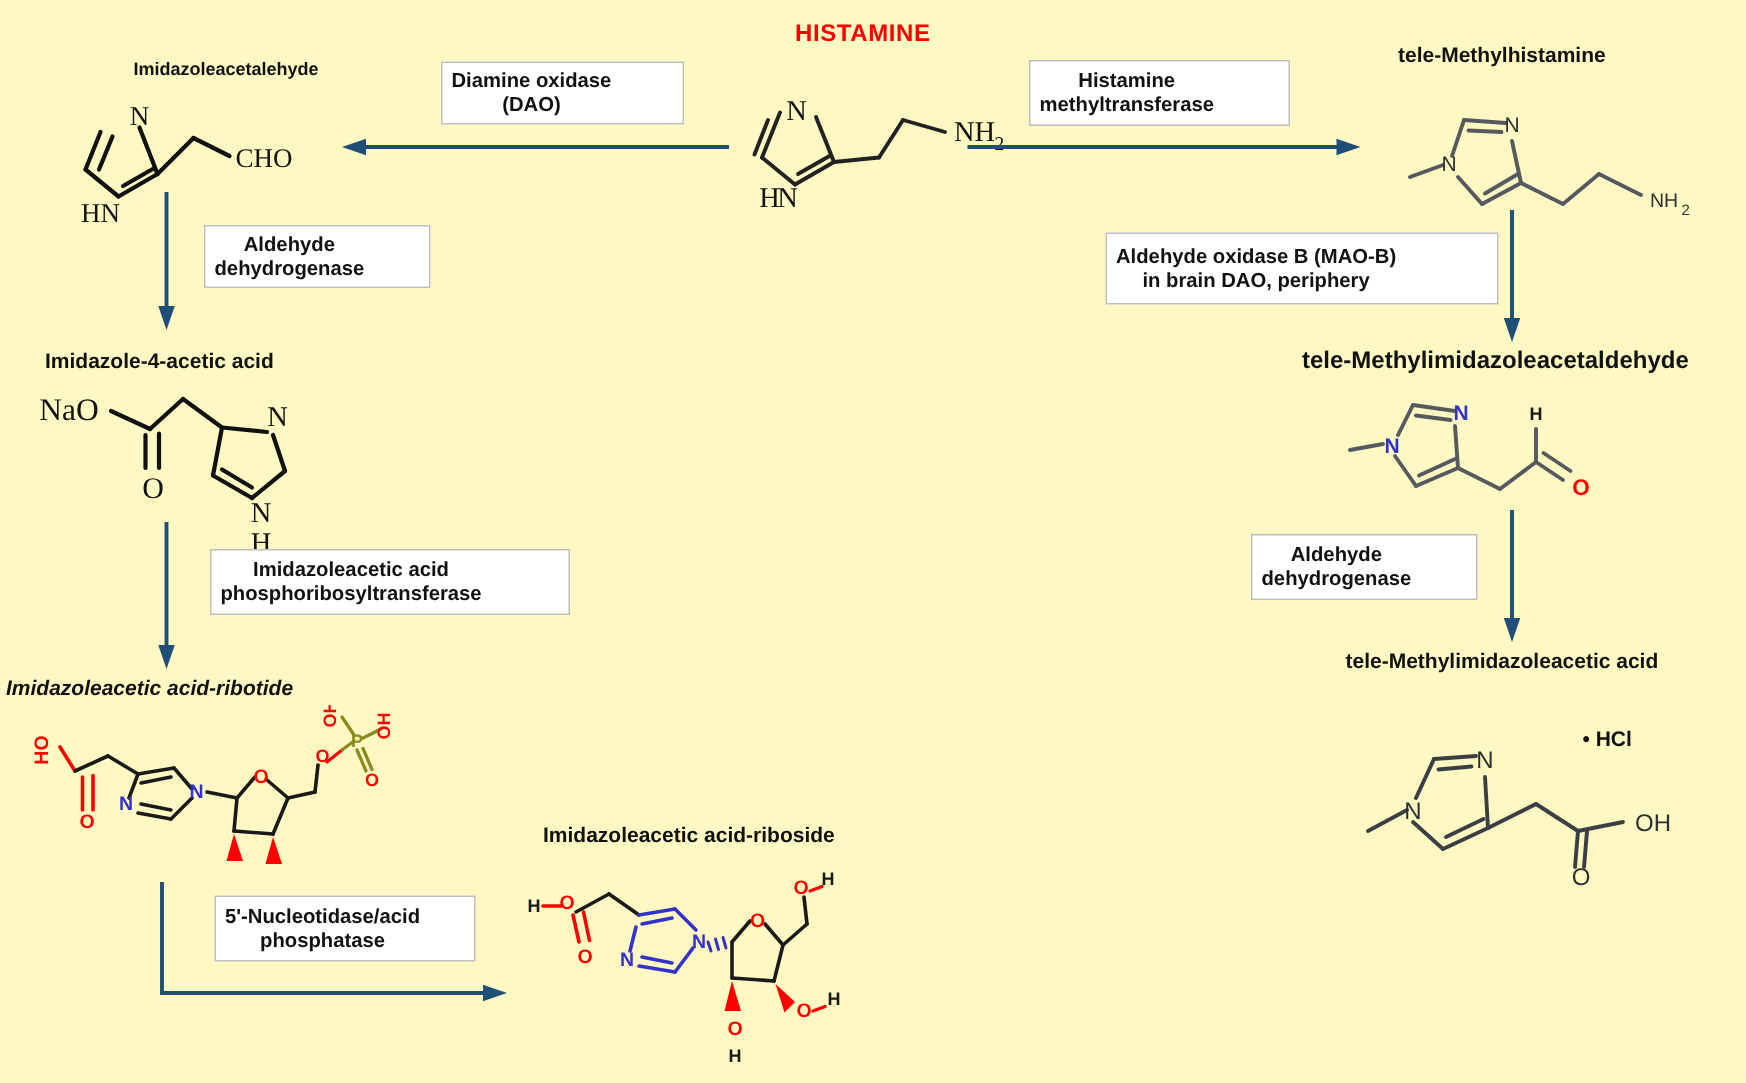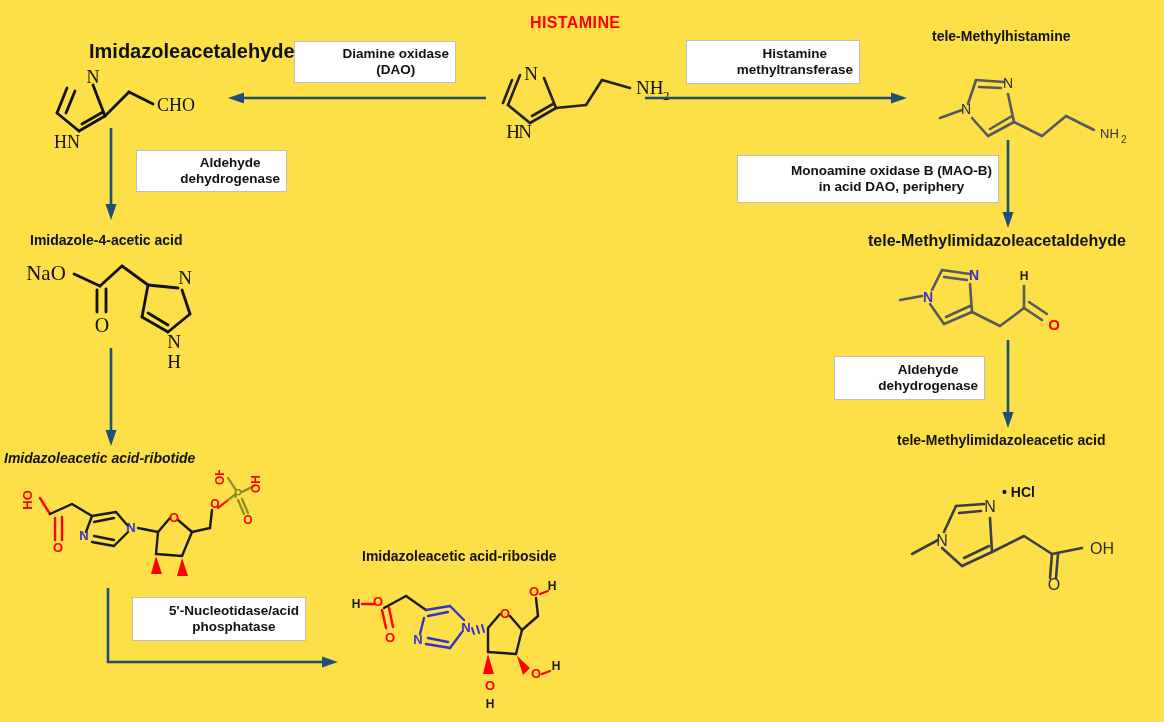--- a/index.html
+++ b/index.html
@@ -8,21 +8,21 @@
     padding: 0;
     background: #ffffff;
   }
   body {
     font-family: "Liberation Sans", sans-serif;
   }
   #canvas {
     position: relative;
     width: 1164px;
     height: 722px;
-    background: #fde047;
+    background: #fef9c3;
     overflow: hidden;
   }
   .lbl {
     position: absolute;
     font-weight: bold;
     color: #111111;
     white-space: nowrap;
     line-height: 1.15;
   }
   .title-red {
@@ -34,21 +34,21 @@
   }
   .enzbox {
     position: absolute;
     border: 1px solid #BFBFBF;
     background: #ffffff;
     color: #111111;
     font-weight: bold;
     text-align: center;
     display: flex;
     align-items: center;
-    justify-content: flex-end;
+    justify-content: flex-start;
     line-height: 1.22;
     box-sizing: border-box;
     padding: 2px 6px;
   }
   .struct {
     position: absolute;
   }
   .struct svg { display: block; }
   .arrowsvg { position: absolute; }
   .arrowsvg svg { display: block; overflow: visible; }
@@ -74,21 +74,21 @@
         <line x1="112" y1="30" x2="140" y2="38"></line>
       </g>
       <text x="41" y="30" font-family="'Liberation Serif', serif" font-size="19" fill="#111" text-anchor="middle">N</text>
       <text x="35" y="88" font-family="'Liberation Serif', serif" font-size="19" fill="#111" text-anchor="middle">N</text>
       <text x="23" y="88" font-family="'Liberation Serif', serif" font-size="19" fill="#111" text-anchor="middle">H</text>
       <text x="146" y="44" font-family="'Liberation Serif', serif" font-size="19" fill="#111">NH</text>
       <text x="173" y="50" font-family="'Liberation Serif', serif" font-size="13" fill="#111">2</text>
     </svg>
   </div>
 
-  <div class="lbl" style="left:46px; top:40px; font-size:20px;padding-left:43px;">Imidazoleacetalehyde</div>
+  <div class="lbl" style="left:46px; top:40px; font-size:12px;padding-left:43px;">Imidazoleacetalehyde</div>
 
   <div class="struct" style="left:45px; top:58px;">
     <svg width="175" height="100" viewBox="0 0 175 100">
       <g stroke="#111111" stroke-width="2.8" fill="none" stroke-linecap="round">
         <line x1="22" y1="30" x2="12" y2="55"></line>
         <line x1="30" y1="33" x2="21" y2="55"></line>
         <line x1="12" y1="55" x2="34" y2="73"></line>
         <line x1="34" y1="73" x2="60" y2="58"></line>
         <line x1="37" y1="66" x2="58" y2="54"></line>
         <line x1="60" y1="58" x2="48" y2="27"></line>
@@ -147,20 +147,26 @@
         <line x1="168" y1="62" x2="160" y2="38"></line>
       </g>
       <text x="24" y="28" font-family="'Liberation Serif', serif" font-size="21" fill="#111" text-anchor="middle">NaO</text>
       <text x="80" y="80" font-family="'Liberation Serif', serif" font-size="20" fill="#111" text-anchor="middle">O</text>
       <text x="163" y="32" font-family="'Liberation Serif', serif" font-size="19" fill="#111" text-anchor="middle">N</text>
       <text x="152" y="96" font-family="'Liberation Serif', serif" font-size="19" fill="#111" text-anchor="middle">N</text>
       <text x="152" y="116" font-family="'Liberation Serif', serif" font-size="19" fill="#111" text-anchor="middle">H</text>
     </svg>
   </div>
 
+  <div class="enzbox" style="left:140px; top:366px; width:240px; height:44px; font-size:13.5px;">
+    <div>
+      <span>Imidazoleacetic acid</span><br>
+      <span>phosphoribosyltransferase</span>
+    </div>
+  </div>
 
   <div class="arrowsvg" style="left:103px; top:348px;">
     <svg width="16" height="98" viewBox="0 0 16 98">
       <line x1="8" y1="0" x2="8" y2="84" stroke="#1F4E79" stroke-width="2.6"></line>
       <path d="M8,98 L2.5,82 L13.5,82 Z" fill="#1F4E79"></path>
     </svg>
   </div>
 
   <div class="lbl" style="left:4px; top:450px; font-size:14px;font-style:italic;">Imidazoleacetic acid-ribotide</div>
 
@@ -217,21 +223,21 @@
         <line x1="228" y1="30" x2="234" y2="44"></line>
         <line x1="232" y1="29" x2="238" y2="43"></line>
       </g>
       <text x="228" y="28" font-family="'Liberation Sans', sans-serif" font-size="12" font-weight="bold" fill="#8A8A1F" text-anchor="middle">P</text>
       <text x="214" y="6" font-family="'Liberation Sans', sans-serif" font-size="12" font-weight="bold" fill="#FF0000" transform="rotate(-90 214 6)" text-anchor="middle">OH</text>
       <text x="250" y="14" font-family="'Liberation Sans', sans-serif" font-size="12" font-weight="bold" fill="#FF0000" transform="rotate(-90 250 14)" text-anchor="middle">OH</text>
       <text x="238" y="54" font-family="'Liberation Sans', sans-serif" font-size="12" font-weight="bold" fill="#FF0000" text-anchor="middle">O</text>
     </svg>
   </div>
 
-  <div class="enzbox" style="left:132px; top:597px; width:174px; height:44px; font-size:13.5px;">
+  <div class="enzbox" style="left:143px; top:597px; width:174px; height:44px; font-size:13.5px;">
     <div>
       <span>5'-Nucleotidase/acid</span><br>
       <span>phosphatase</span>
     </div>
   </div>
 
   <div class="arrowsvg" style="left:100px; top:588px;">
     <svg width="240" height="86" viewBox="0 0 240 86">
       <path d="M8,0 L8,74 L222,74" stroke="#1F4E79" stroke-width="2.6" fill="none"></path>
       <path d="M238,74 L222,68.5 L222,79.5 Z" fill="#1F4E79"></path>
@@ -332,22 +338,22 @@
       </g>
       <text x="36" y="56" font-family="'Liberation Sans', sans-serif" font-size="14" fill="#2b2f36" text-anchor="middle">N</text>
       <text x="78" y="30" font-family="'Liberation Sans', sans-serif" font-size="14" fill="#2b2f36" text-anchor="middle">N</text>
       <text x="170" y="80" font-family="'Liberation Sans', sans-serif" font-size="13" fill="#2b2f36">NH</text>
       <text x="191" y="85" font-family="'Liberation Sans', sans-serif" font-size="10" fill="#2b2f36">2</text>
     </svg>
   </div>
 
   <div class="enzbox" style="left:737px; top:155px; width:262px; height:48px; font-size:13.5px;">
     <div>
-      <span>Monoamine oxidase B (MAO-B)</span><br>
-      <span>in acid DAO, periphery</span>
+      <span>Aldehyde oxidase B (MAO-B)</span><br>
+      <span>in brain DAO, periphery</span>
     </div>
   </div>
 
   <div class="arrowsvg" style="left:1000px; top:140px;">
     <svg width="16" height="88" viewBox="0 0 16 88">
       <line x1="8" y1="0" x2="8" y2="74" stroke="#1F4E79" stroke-width="2.6"></line>
       <path d="M8,88 L2.5,72 L13.5,72 Z" fill="#1F4E79"></path>
     </svg>
   </div>
 
@@ -410,15 +416,15 @@
         <line x1="158" y1="92" x2="156" y2="116"></line>
         <line x1="152" y1="92" x2="182" y2="86"></line>
       </g>
       <text x="42" y="84" font-family="'Liberation Sans', sans-serif" font-size="16" fill="#2b2f36" text-anchor="middle">N</text>
       <text x="90" y="50" font-family="'Liberation Sans', sans-serif" font-size="16" fill="#2b2f36" text-anchor="middle">N</text>
       <text x="154" y="128" font-family="'Liberation Sans', sans-serif" font-size="16" fill="#2b2f36" text-anchor="middle">O</text>
       <text x="190" y="92" font-family="'Liberation Sans', sans-serif" font-size="16" fill="#2b2f36">OH</text>
     </svg>
   </div>
 
-  <div class="lbl" style="left:1002px; top:484px; font-size:14px;">• HCl</div>
+  <div class="lbl" style="left:1055px; top:484px; font-size:14px;">• HCl</div>
 
 </div>
 
 </body></html>

